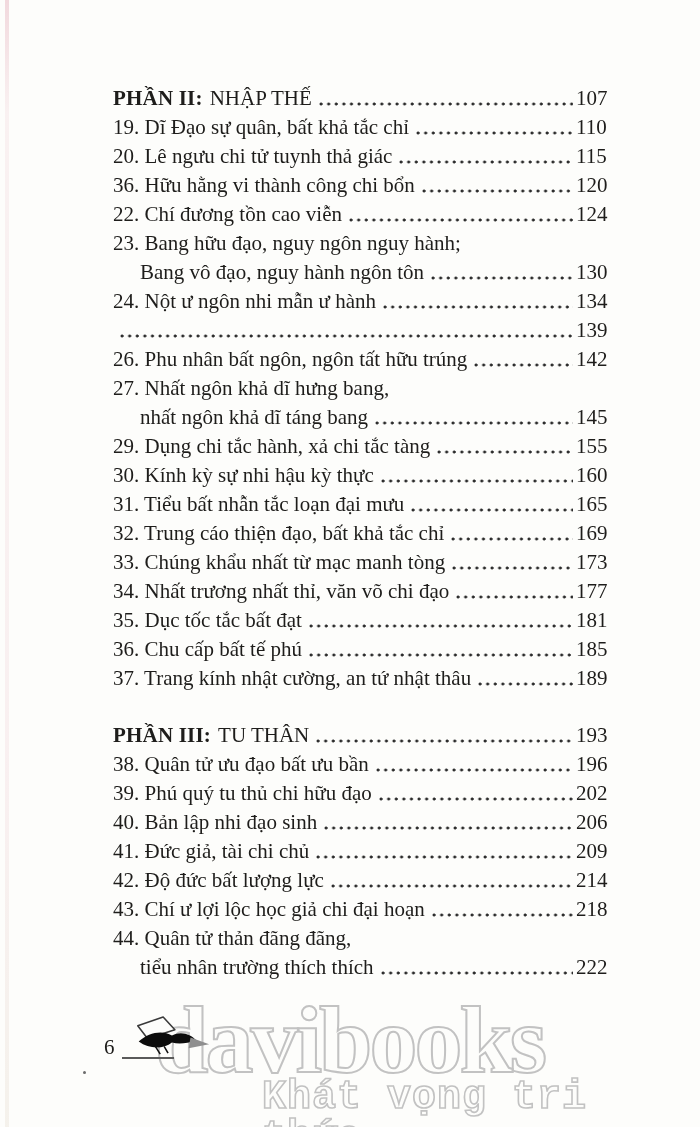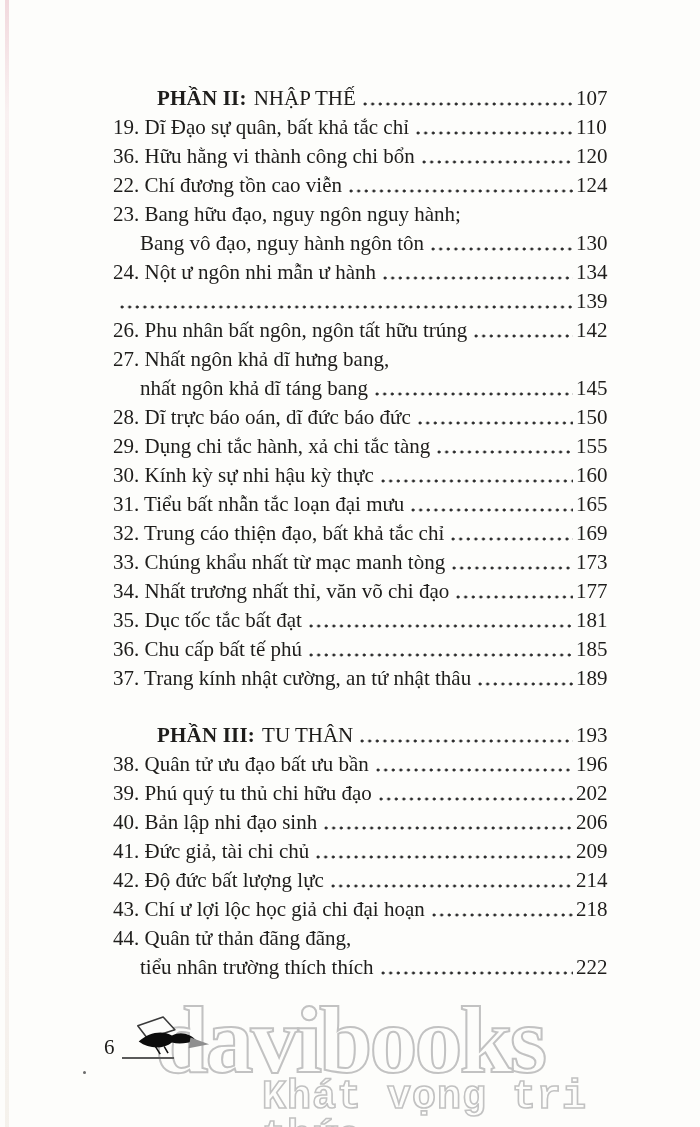--- a/index.html
+++ b/index.html
@@ -32,21 +32,21 @@
     position: absolute; left: 113px; top: 84px; width: 507px;
     font-size: 21px;
     z-index: 1;
   }
   .toc-section + .toc-section { margin-top: 28px; }
   .row {
     display: flex;
     height: 29px; line-height: 29px;
     white-space: nowrap;
   }
-  .sec-label { font-weight: bold; letter-spacing: 0.2px; margin-left: 44px; }
+  .sec-label { font-weight: bold; letter-spacing: 0.2px; }
   .sec-title { margin-left: 7px; text-align: right; }
   .cont .entry-text { padding-left: 27px; }
   .dots {
     flex: 1 1 auto;
     min-width: 14px;
     align-self: flex-end;
     height: 4px;
     margin: 0 3px 7px 7px;
     background-image: radial-gradient(circle at 2px 2px, #2b2b2b 1.3px, rgba(0,0,0,0) 1.75px);
     background-size: 7.6px 4px;
@@ -111,20 +111,25 @@
           <span class="sec-title">NHẬP THẾ</span>
           <span class="dots"></span>
           <span class="pg">107</span>
         </div>
         <div class="row">
           <span class="entry-text">19. Dĩ Đạo sự quân, bất khả tắc chỉ</span>
           <span class="dots"></span>
           <span class="pg">110</span>
         </div>
         <div class="row">
+          <span class="entry-text">20. Lê ngưu chi tử tuynh thả giác</span>
+          <span class="dots"></span>
+          <span class="pg">115</span>
+        </div>
+        <div class="row">
           <span class="entry-text">36. Hữu hằng vi thành công chi bổn</span>
           <span class="dots"></span>
           <span class="pg">120</span>
         </div>
         <div class="row">
           <span class="entry-text">22. Chí đương tồn cao viễn</span>
           <span class="dots"></span>
           <span class="pg">124</span>
         </div>
         <div class="row">
@@ -149,25 +154,20 @@
           <span class="dots"></span>
           <span class="pg">142</span>
         </div>
         <div class="row">
           <span class="entry-text">27. Nhất ngôn khả dĩ hưng bang,</span>
         </div>
         <div class="row cont">
           <span class="entry-text">nhất ngôn khả dĩ táng bang</span>
           <span class="dots"></span>
           <span class="pg">145</span>
-        </div>
-        <div class="row">
-          <span class="entry-text">28. Dĩ trực báo oán, dĩ đức báo đức</span>
-          <span class="dots"></span>
-          <span class="pg">150</span>
         </div>
         <div class="row">
           <span class="entry-text">29. Dụng chi tắc hành, xả chi tắc tàng</span>
           <span class="dots"></span>
           <span class="pg">155</span>
         </div>
         <div class="row">
           <span class="entry-text">30. Kính kỳ sự nhi hậu kỳ thực</span>
           <span class="dots"></span>
           <span class="pg">160</span>

